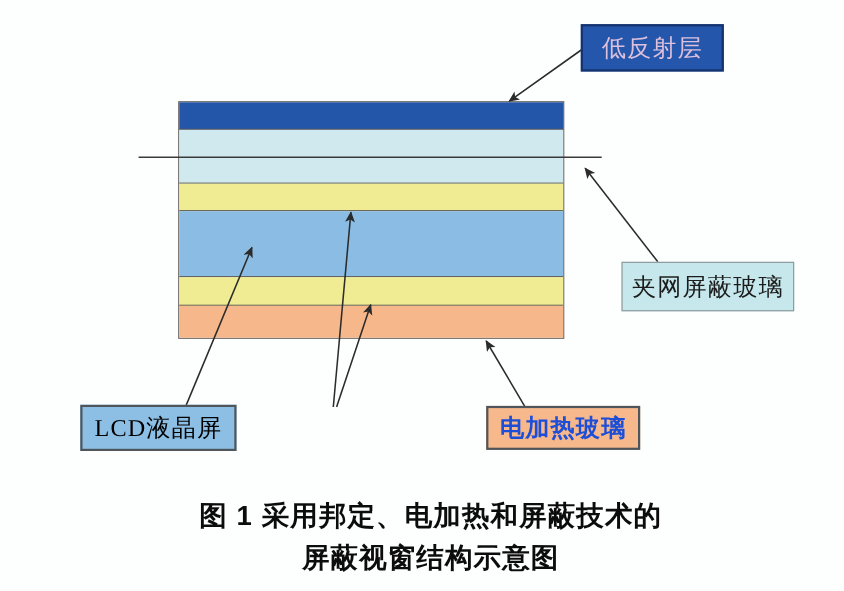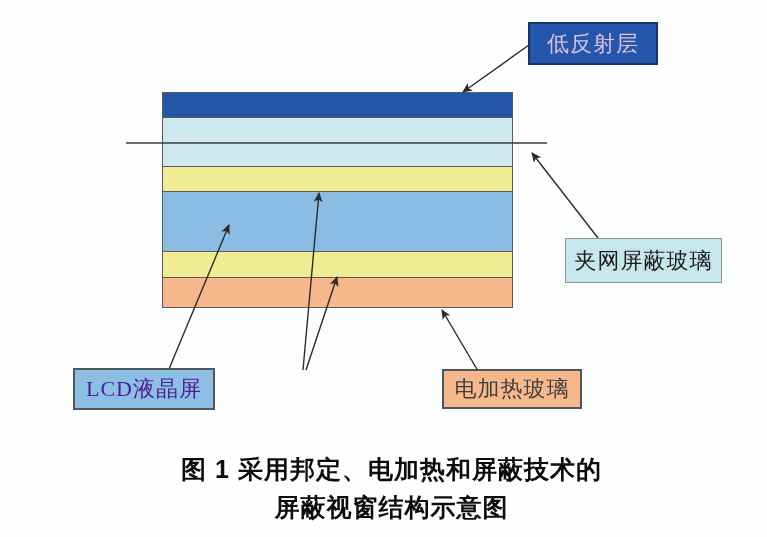--- a/index.html
+++ b/index.html
@@ -70,26 +70,26 @@
   </svg>
 
   <div class="callout co-mesh" style="background-color: rgb(198, 231, 236); color: rgb(28, 28, 28);">
     <span>夹网屏蔽玻璃</span>
   </div>
 
   <div class="callout co-lowref" style="background-color: rgb(36, 86, 172); color: rgb(220, 192, 220);">
     <span>低反射层</span>
   </div>
 
-  <div class="callout co-lcd" style="background-color: rgb(141, 191, 228); color: #4c1d95;">
+  <div class="callout co-lcd" style="background-color: rgb(141, 191, 228); color: #000000;">
     <span>LCD液晶屏</span>
   </div>
 
 
-  <div class="callout co-heat" style="background-color: rgb(247, 184, 139); color: #404040;">
+  <div class="callout co-heat" style="background-color: rgb(247, 184, 139); color: #1d4ed8; font-weight: bold;">
     <span>电加热玻璃</span>
   </div>
 
   <div class="caption">
     <div>图 1  采用邦定、电加热和屏蔽技术的</div>
     <div>屏蔽视窗结构示意图</div>
   </div>
 
 </div>
 

